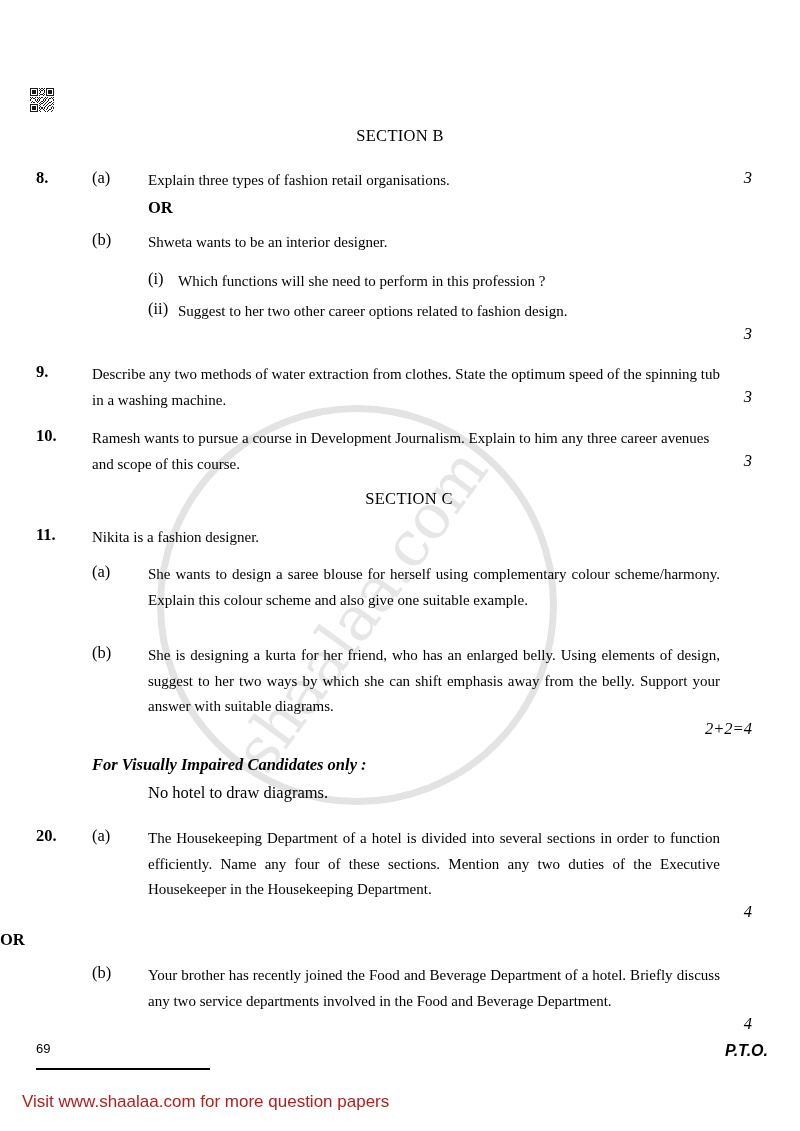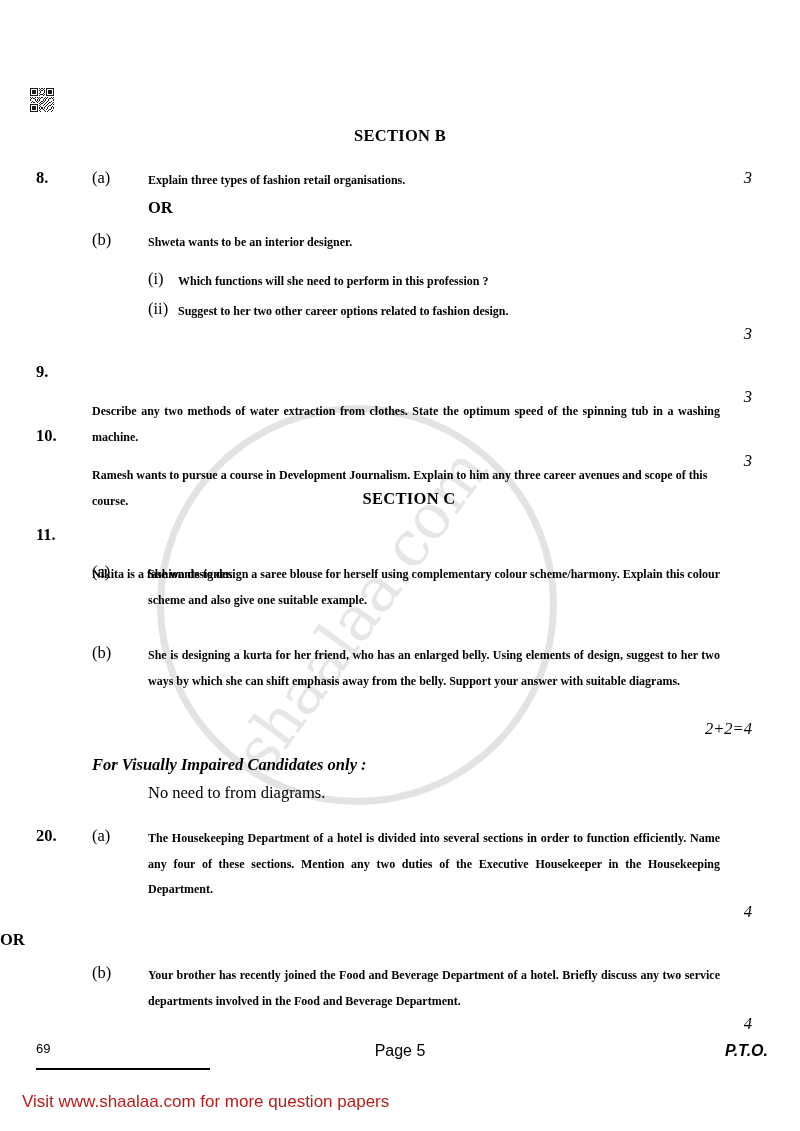--- a/index.html
+++ b/index.html
@@ -68,21 +68,21 @@
   #content {
     position: absolute;
     left: 0;
     top: 0;
     width: 800px;
     z-index: 2;
   }
 
   .section-head {
     text-align: center;
-    font-weight: bold;
+    font-weight: normal;
     font-size: 16.5px;
     letter-spacing: 0.3px;
     margin: 0;
   }
   #sec-b { position: absolute; left: 0; top: 126px; width: 800px; }
   #sec-c { position: absolute; left: 9px; top: 489px; width: 800px; }
 
   .or {
     position: absolute;
     font-weight: bold;
@@ -109,30 +109,29 @@
   .qlabel {
     position: absolute;
     left: 92px;
     top: 0;
     width: 46px;
     font-size: 16.5px;
     text-align: left;
   }
   .qbody {
     position: absolute;
-    font-size: 12px;
+    font-size: 15px;
     line-height: 25.5px;
     text-align: justify;
     text-justify: inter-word;
-    font-weight: bold;
   }
   
   .indent-2 { left: 148px; width: 572px; }
   
-  .indent-1 { left: 92px; width: 628px; margin-top: 37px; }
+  .indent-1 { left: 92px; width: 628px; }
   
   .indent-3 { left: 178px; width: 535px; }
 
   .rlabel {
     position: absolute;
     left: 148px;
     top: 0;
     width: 40px;
     font-size: 16.5px;
   }
@@ -388,21 +387,21 @@
       <div class="marks"></div>
     </div>
 
     <div class="q" style="top:643px;">
       <div class="qlabel">(b)</div>
       <div class="qbody indent-2">She is designing a kurta for her friend, who has an enlarged belly. Using elements of design, suggest to her two ways by which she can shift emphasis away from the belly. Support your answer with suitable diagrams.</div>
       <div class="marks" style="top:76px; left:652px; width:100px;">2+2=4</div>
     </div>
 
     <div class="vi-head">For Visually Impaired Candidates only :</div>
-    <div class="vi-body">No need to from diagrams.</div>
+    <div class="vi-body">No hotel to draw diagrams.</div>
 
     <div class="q" style="top:826px;">
       <div class="qnum">20.</div>
       <div class="qlabel">(a)</div>
       <div class="qbody indent-2">The Housekeeping Department of a hotel is divided into several sections in order to function efficiently. Name any four of these sections. Mention any two duties of the Executive Housekeeper in the Housekeeping Department.</div>
       <div class="marks" style="top:76px;">4</div>
     </div>
 
     <div id="or-2" class="or">OR</div>
 
@@ -410,18 +409,17 @@
       <div class="qnum"></div>
       <div class="qlabel">(b)</div>
       <div class="qbody indent-2">Your brother has recently joined the Food and Beverage Department of a hotel. Briefly discuss any two service departments involved in the Food and Beverage Department.</div>
       <div class="marks" style="top:51px;">4</div>
     </div>
 
   </div>
 
   <div id="footer-code">69</div>
   <div id="footer-rule"></div>
-  <div id="footer-page">Page 5</div>
   <div id="footer-pto">P.T.O.</div>
 
   <div id="site-line">Visit www.shaalaa.com for more question papers</div>
 
 </div>
 
 </body></html>

